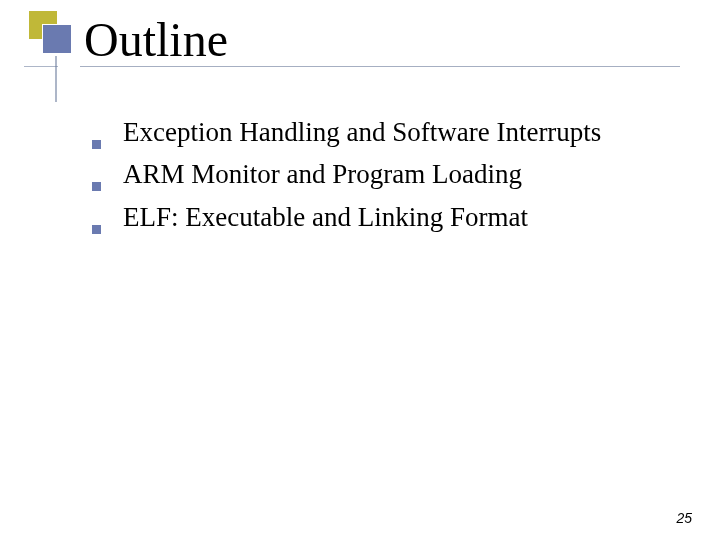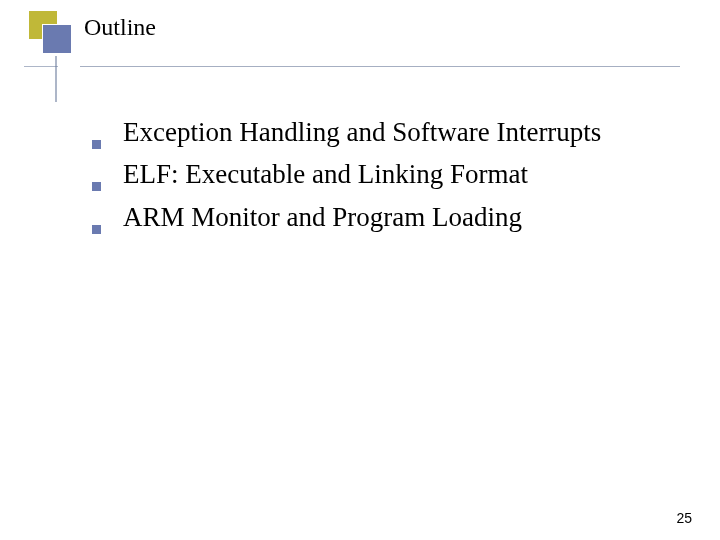--- a/index.html
+++ b/index.html
@@ -39,21 +39,21 @@
     height: 30px;
     background: #6a7ab0; 
     border: 1px solid #ffffff;
   }
 
   
   .title {
     position: absolute;
     left: 84px;
     top: 14px;
-    font-size: 24px;
+    font-size: 48px;
     line-height: 1.1;
   }
 
   
   .hr-long {
     position: absolute;
     left: 80px;
     top: 66px;
     width: 600px;
     height: 0;
@@ -107,20 +107,21 @@
   }
 
   
   .pagenum {
     position: absolute;
     right: 28px;
     bottom: 14px;
     font-family: Arial, Helvetica, sans-serif;
     font-size: 14px;
     color: #000;
+    font-style: italic;
   }
 </style>
 </head>
 <body>
 
 <div class="corner">
   <div class="square sq-olive"></div>
   <div class="square sq-blue"></div>
   <div class="tick-h"></div>
   <div class="tick-v"></div>
@@ -130,21 +131,21 @@
 
 <div class="hr-long"></div>
 
 <div class="body-list">
   <div class="item">
     <div class="bullet"></div>
     <div class="item-text">Exception Handling and Software Interrupts</div>
   </div>
   <div class="item">
     <div class="bullet"></div>
-    <div class="item-text">ELF: Executable and Linking Format</div>
+    <div class="item-text">ARM Monitor and Program Loading</div>
   </div>
   <div class="item">
     <div class="bullet"></div>
-    <div class="item-text">ARM Monitor and Program Loading</div>
+    <div class="item-text">ELF: Executable and Linking Format</div>
   </div>
 </div>
 
 <div class="pagenum">25</div>
 
 </body></html>

